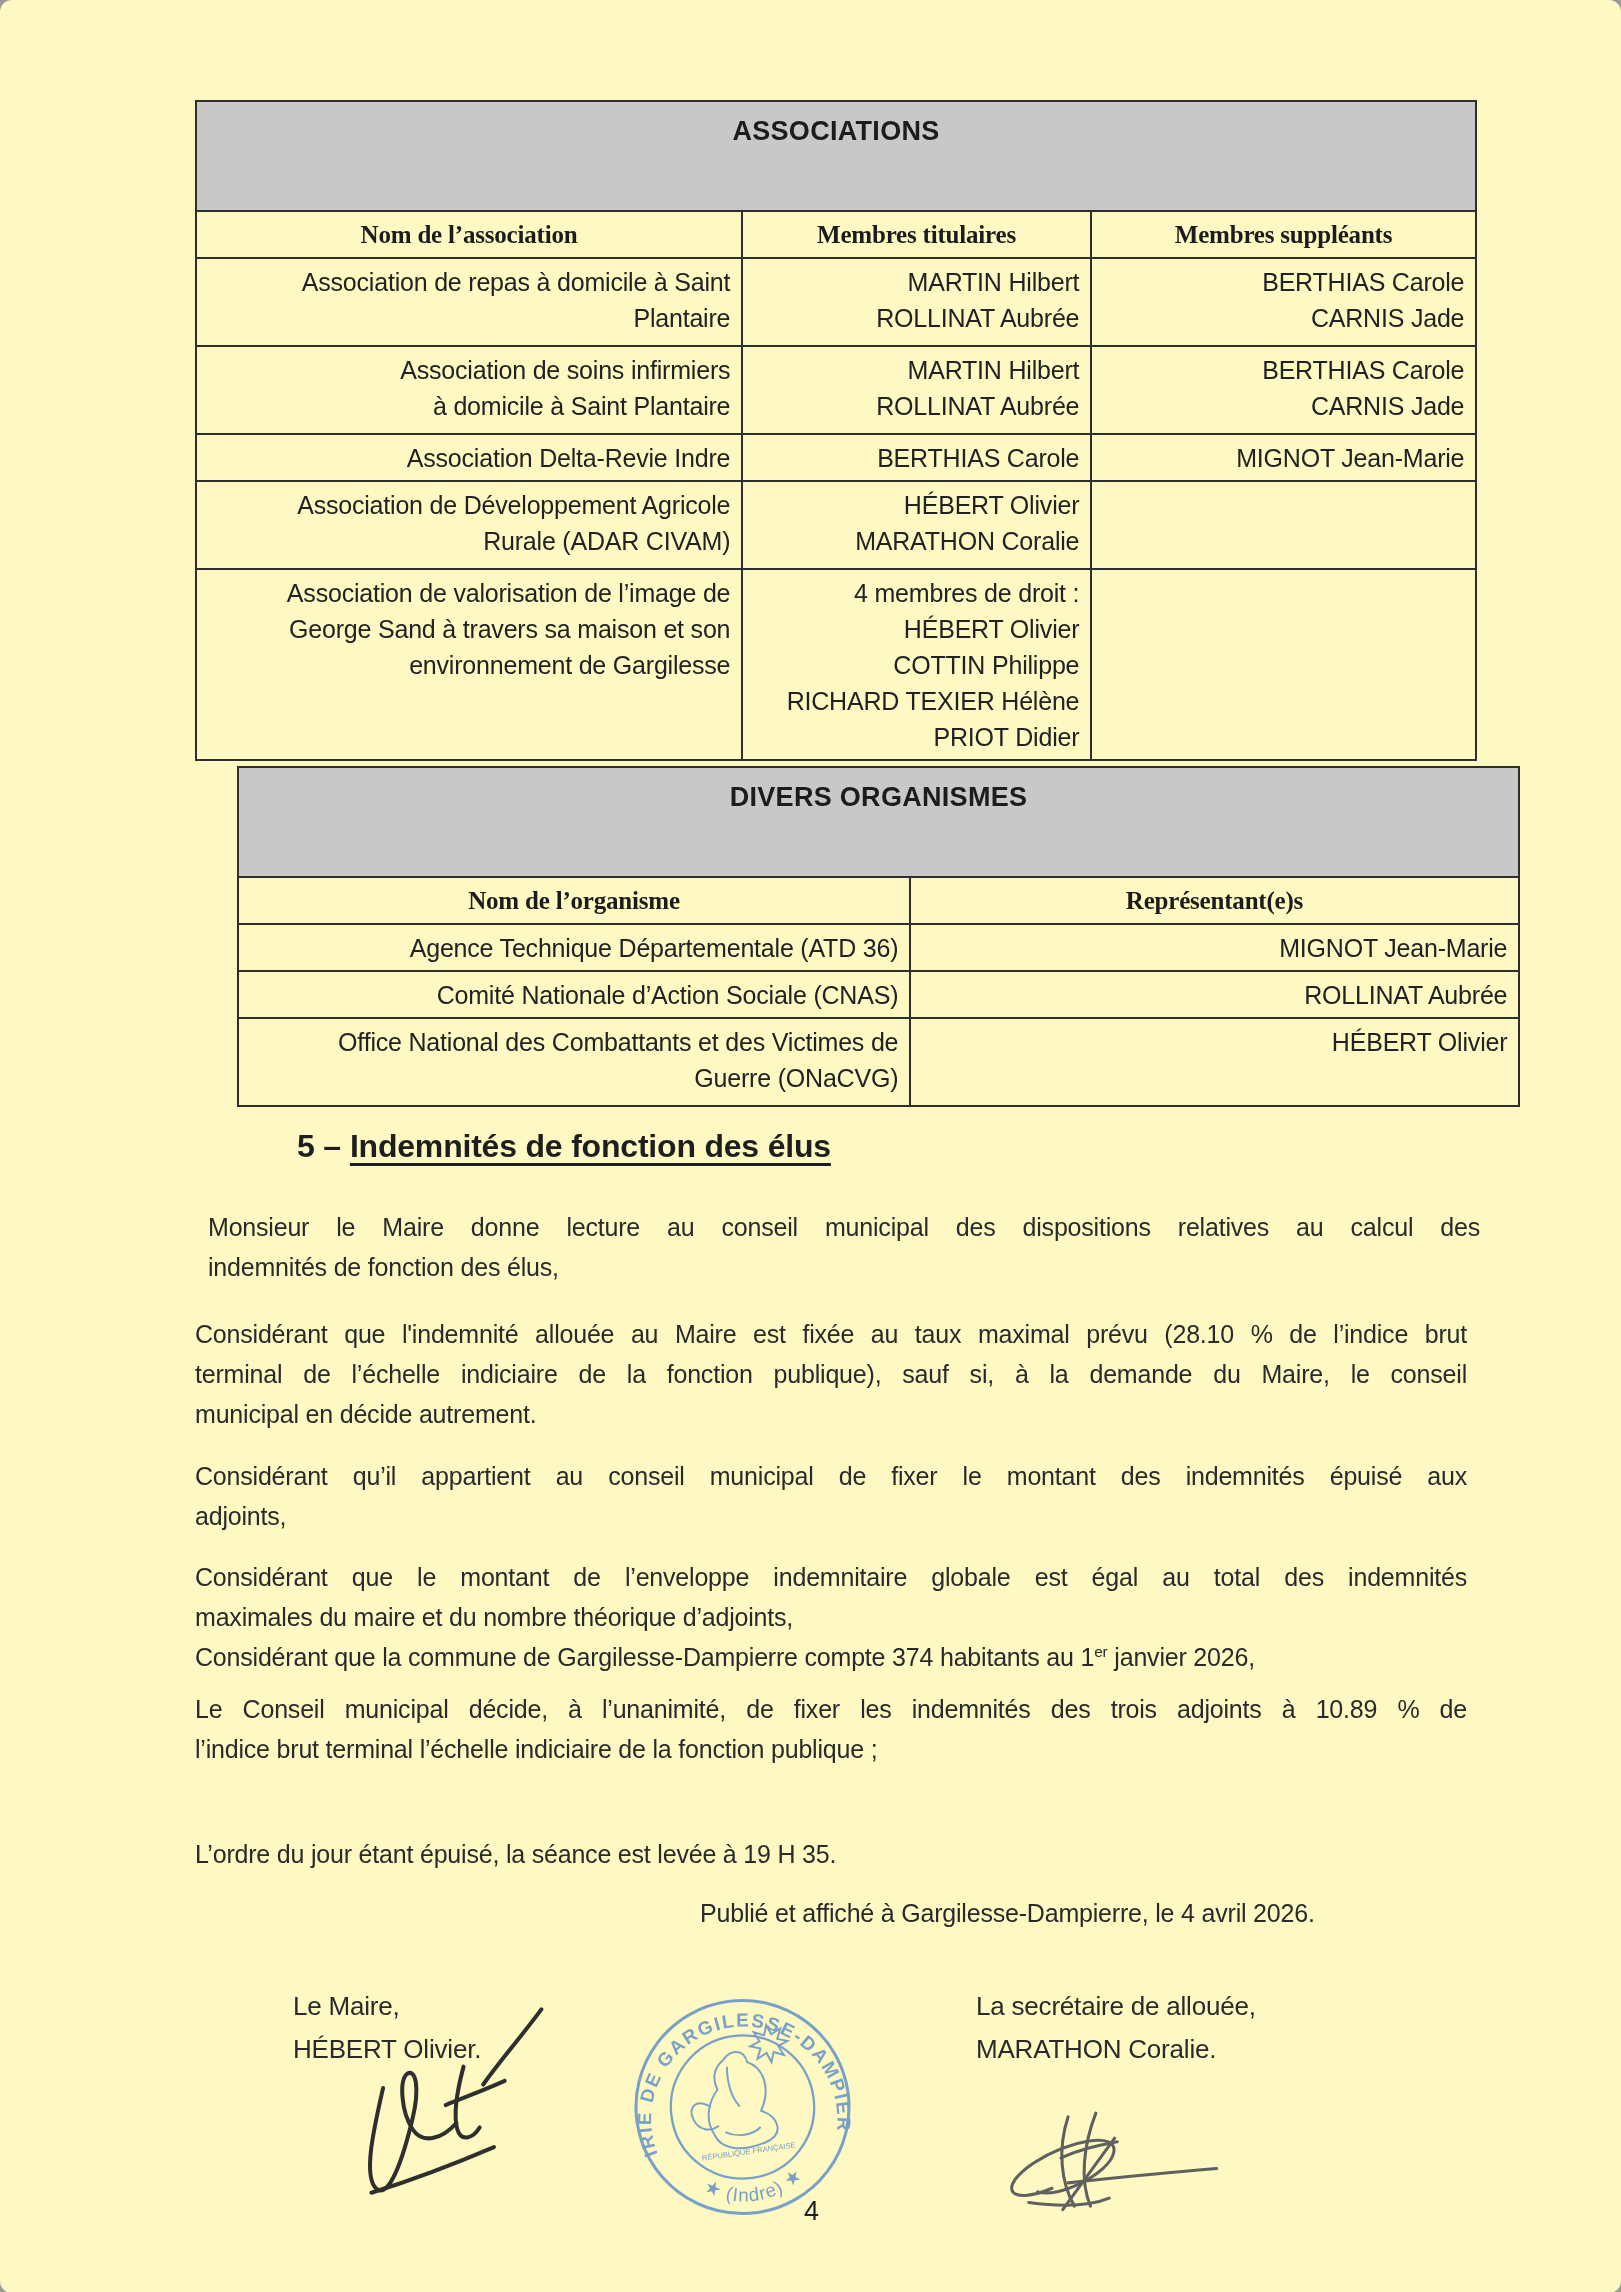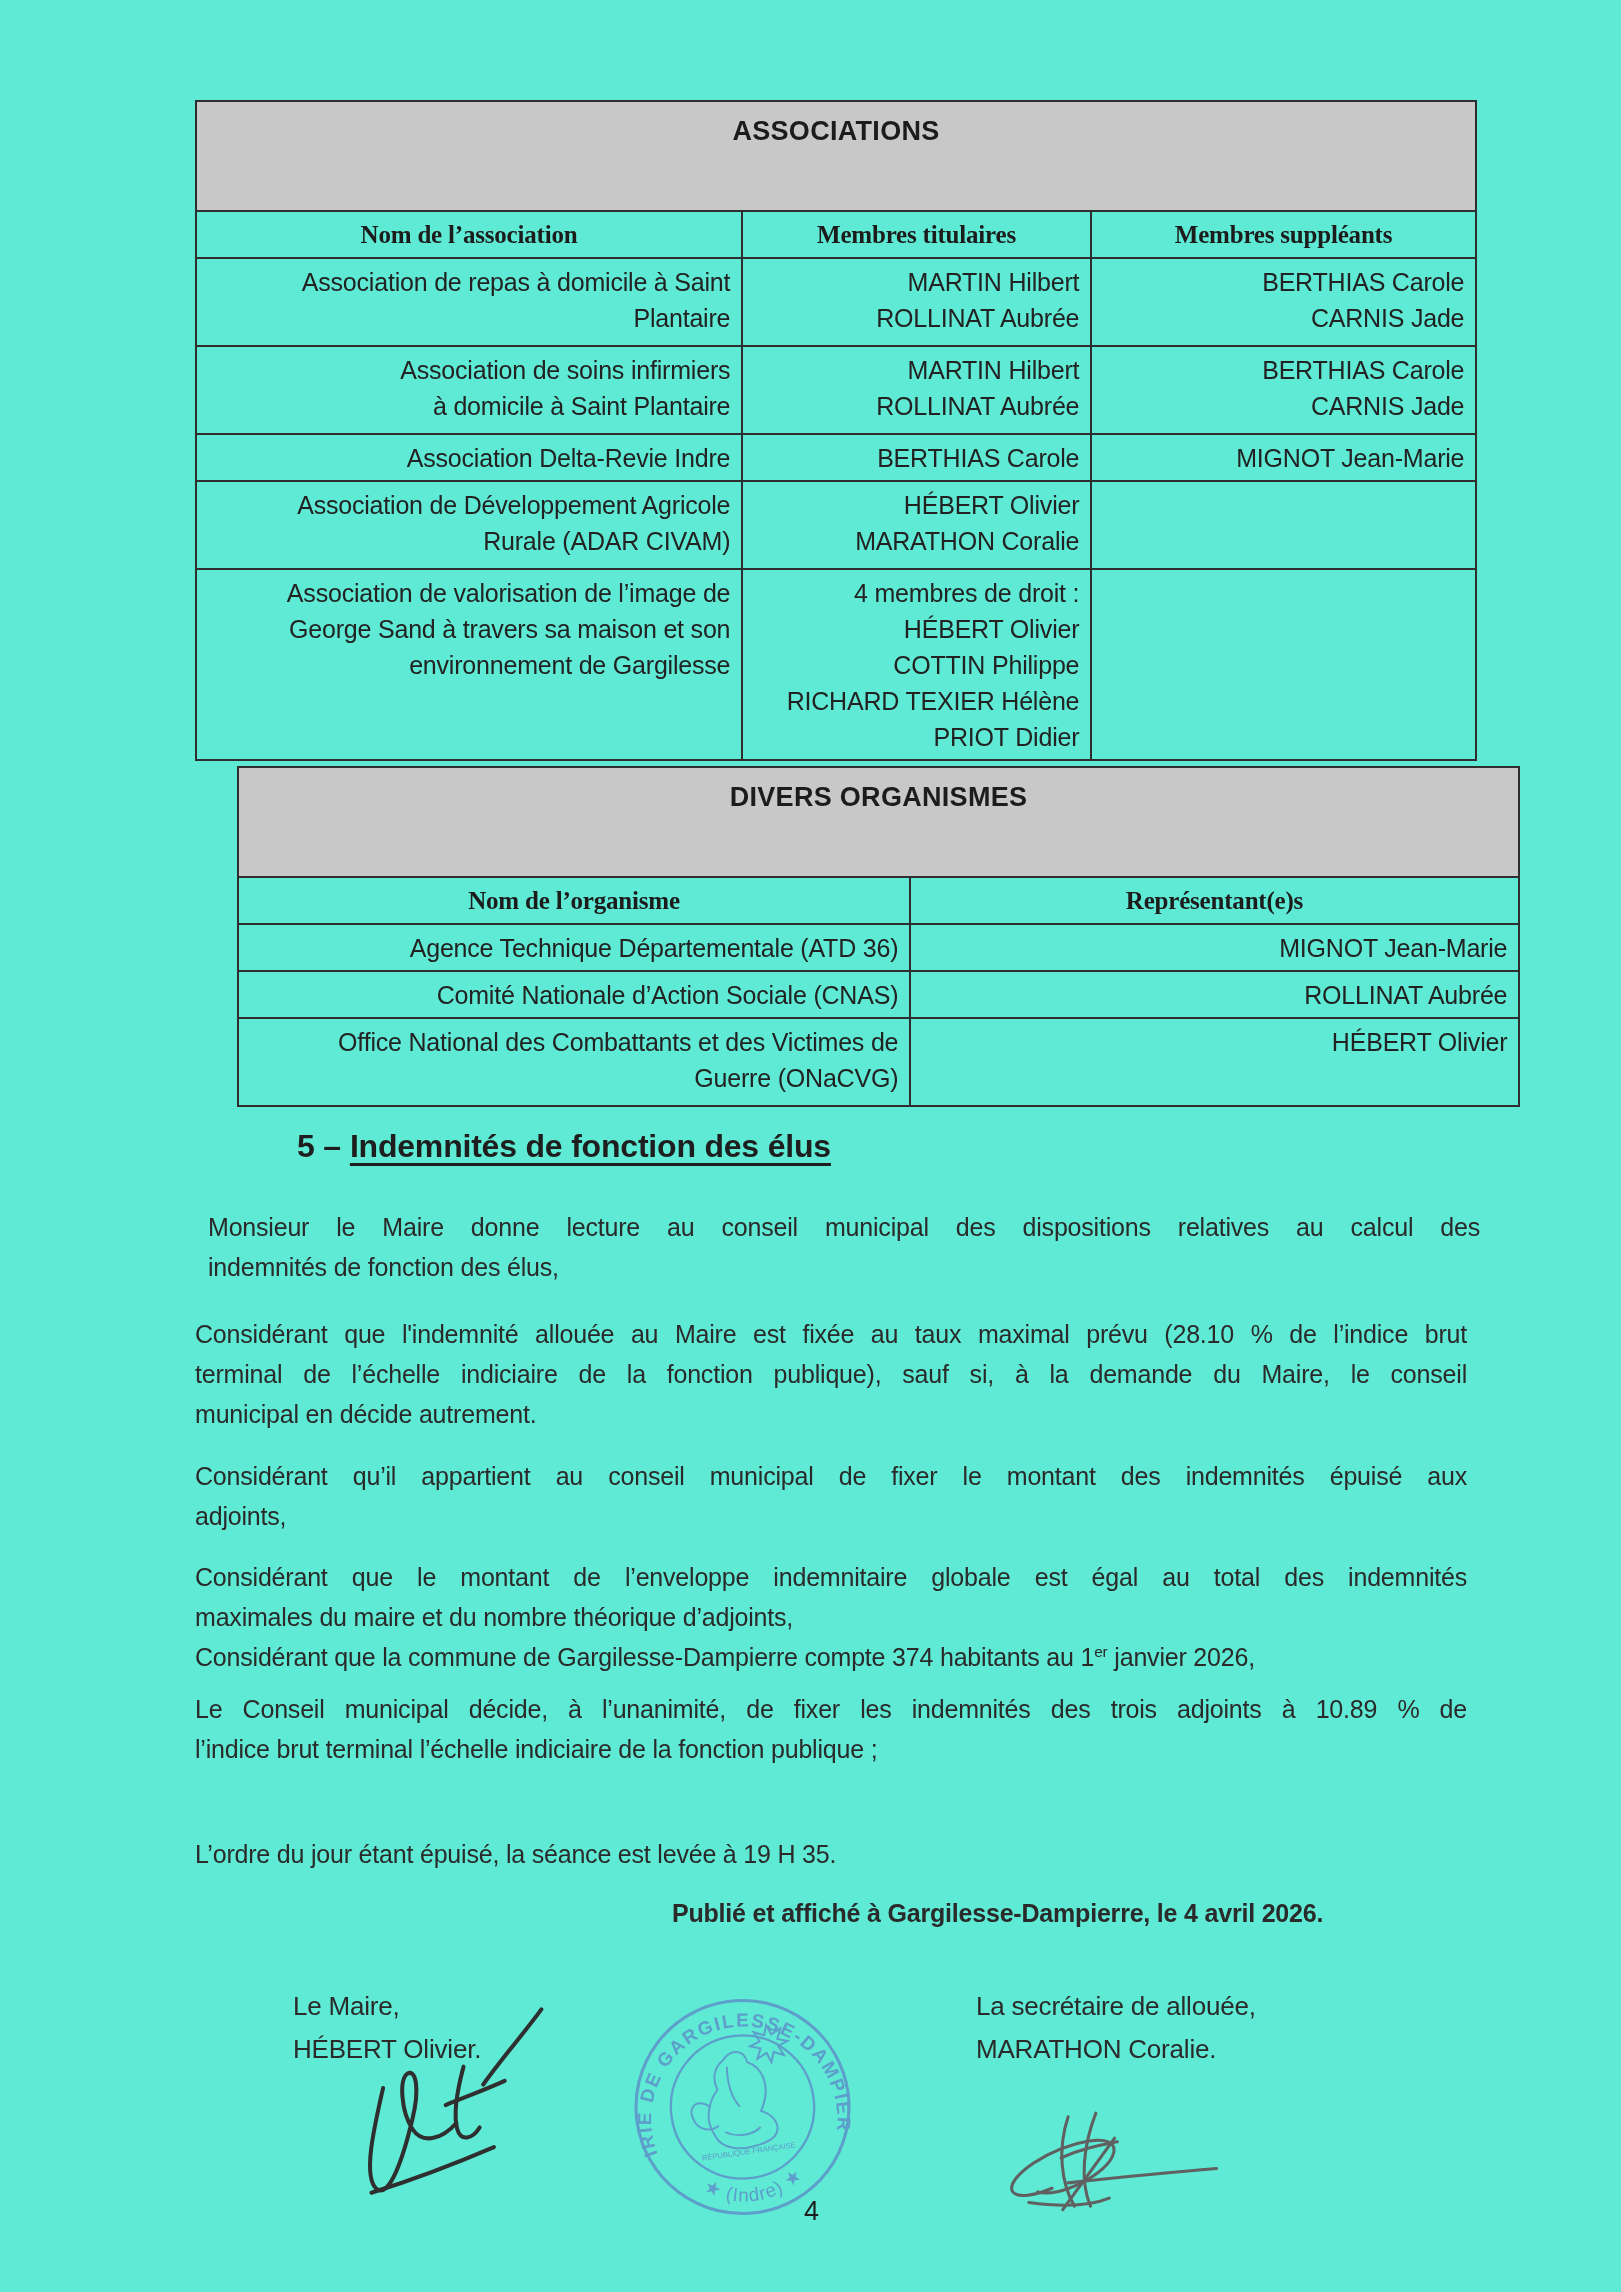--- a/index.html
+++ b/index.html
@@ -1,18 +1,18 @@
 <!DOCTYPE html>
 <html style="font-size:14.3px"><head>
 <meta charset="utf-8">
 <style>
   html,body { margin:0; padding:0; background:#9a9a9a; }
   .page {
-    position:relative; width:1621px; height:2293px; background:#5eead4;
-    font-family:"Liberation Sans", sans-serif; color:#262626; overflow:hidden;
+    position:relative; width:1621px; height:2293px; background:#fef9c3;
+    font-family:"Liberation Sans", sans-serif; color:#262626; overflow:hidden;border-radius:12px;
   }
   
   table.tbl {
     position:absolute; left:195px; width:1281px;
     border-collapse:collapse; table-layout:fixed;
     border:2.7px solid #2e2e2e;
   }
   .tbl td, .tbl th {
     border:2.1px solid #2e2e2e; vertical-align:top;
     padding:4.5px 10.7px; font-size:25px; line-height:36px;
@@ -164,21 +164,21 @@
     <div class="line">maximales du maire et du nombre théorique d’adjoints,</div>
     <div class="line"><span>Considérant que la commune de Gargilesse-Dampierre compte 374 habitants au 1</span><sup>er</sup><span> janvier 2026,</span></div>
   </div>
 
   <div class="para" style="top:1689px;">
     <div class="line j">Le Conseil municipal décide, à l’unanimité, de fixer les indemnités des trois adjoints à 10.89 % de</div>
     <div class="line">l’indice brut terminal l’échelle indiciaire de la fonction publique ;</div>
   </div>
 
   <div class="free" style="left:195px; top:1840px;">L’ordre du jour étant épuisé, la séance est levée à 19 H 35.</div>
-  <div class="free" style="left:672px; top:1899px;font-weight:bold;">Publié et affiché à Gargilesse-Dampierre, le 4 avril 2026.</div>
+  <div class="free" style="left:700px; top:1899px;">Publié et affiché à Gargilesse-Dampierre, le 4 avril 2026.</div>
 
   <div class="free sigblock" style="left:293px; top:1985px;">
     <div>Le Maire,</div>
     <div>HÉBERT Olivier.</div>
   </div>
 
   <div class="free sigblock" style="left:976px; top:1985px;">
     <div>La secrétaire de allouée,</div>
     <div>MARATHON Coralie.</div>
   </div>

